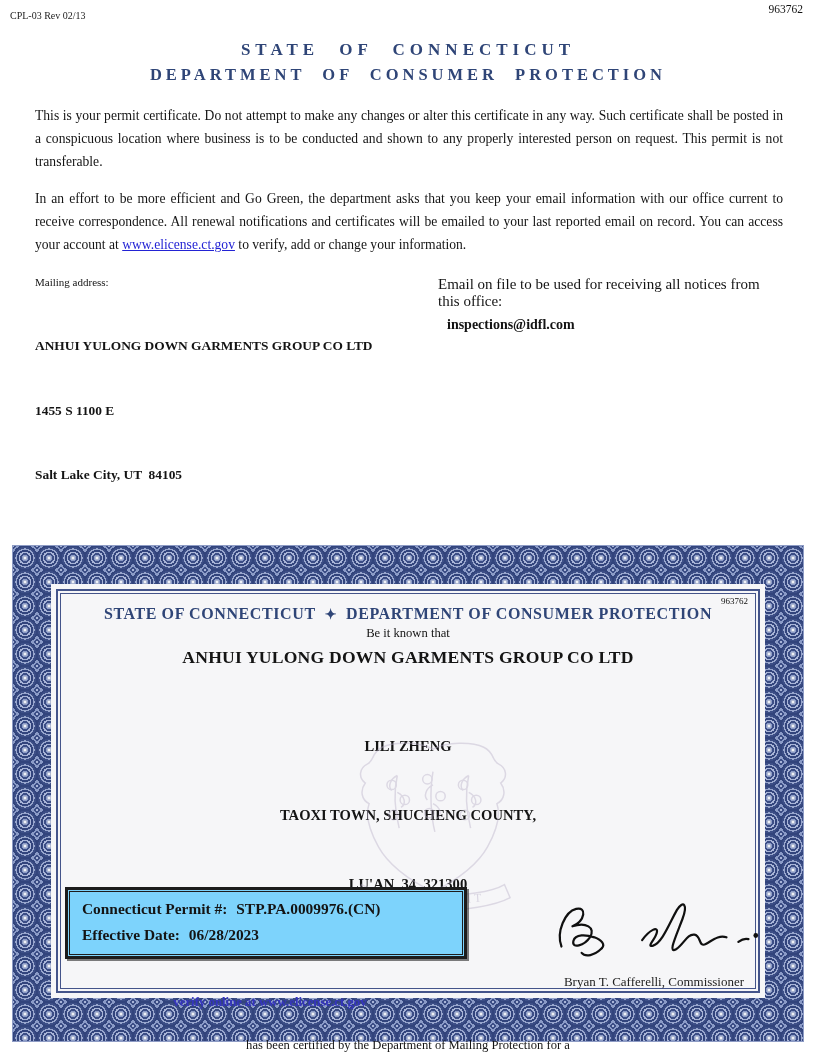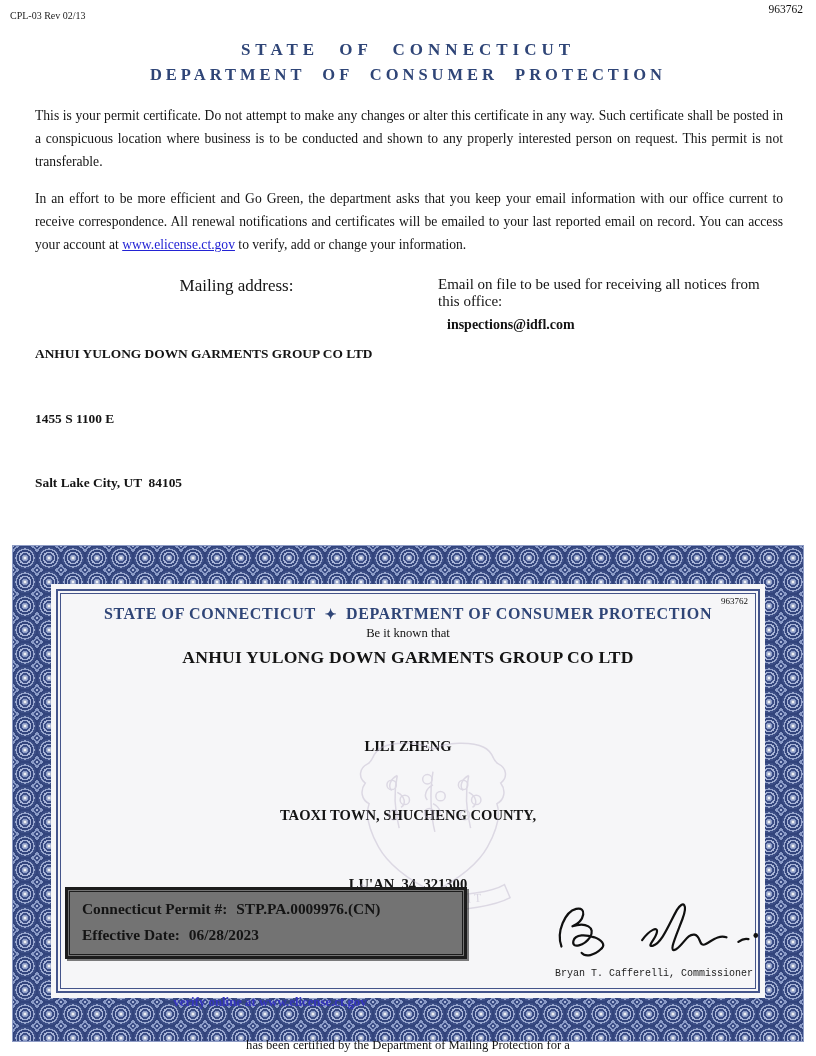--- a/index.html
+++ b/index.html
@@ -18,21 +18,21 @@
   .main-header .hline2 { font-size:16.5px; letter-spacing:4px; word-spacing:9px; margin-top:5px; }
 
   .body-copy { margin:0 33px 0 35px; }
   .para { font-size:13.6px; line-height:23px; text-align:justify; margin-top:14px; }
   .para.first { margin-top:19px; }
   .body-link { color:#2323d4; text-decoration:underline; cursor:pointer; }
 
   .addr-row { display:flex; margin:20px 33px 0 35px; }
   .addr-col-left  { flex:0 0 403px; }
   .addr-col-right { flex:1; }
-  .addr-label  { font-size:17px;text-align:center; }
+  .addr-label  { font-size:11px; }
   .addr-lines  { margin-top:4px; font-weight:bold; font-size:13.4px; line-height:21.5px; white-space:pre-wrap; }
   .email-label { font-size:15px; }
   .email-value { margin-top:7px; padding-left:9px; font-weight:bold; font-size:14px; }
 
   
   .cert-frame {
     position:absolute; left:12px; top:545px; width:792px; height:497px;
     padding:38px 38px 43px 38px;
     background-color:#6d7fb2;
     background-image:
@@ -53,35 +53,35 @@
     font-size:16px; letter-spacing:0.6px;
   }
   .cert-title .sep { margin:0 9px; font-size:14px; }
   .cert-subtitle { margin-top:3px; font-size:12.6px; }
   .cert-company  { margin-top:6px; font-size:17.6px; font-weight:bold; letter-spacing:0.2px; }
   .cert-holder   { margin-top:21px; font-size:14.6px; font-weight:bold; line-height:23px; white-space:pre-wrap; }
   .cert-certified   { margin-top:27px; font-size:12.6px; }
 
   .permit-box {
     position:absolute; left:4px; top:293px; width:402px;
-    border:3px solid #1c1c1c; padding:1px; background:#737373;
+    border:3px solid #1c1c1c; padding:1px; background:#7dd3fc;
     box-shadow:2px 2px 0 rgba(20,20,20,0.55);
   }
   .permit-box-inner { border:1px solid #1c1c1c; padding:8px 12px 10px 12px; text-align:left; }
   .permit-row { font-size:15.4px; font-weight:bold; margin-top:8px; }
   .permit-row:first-child { margin-top:0; }
   .permit-row .val { margin-left:9px; }
 
   .verify-line {
     position:absolute; left:8px; top:401px; width:402px; text-align:center;
     font-size:12.8px; font-weight:bold; color:#3534bf; cursor:pointer;
   }
 
   .signature-block { position:absolute; left:468px; top:303px; width:250px; text-align:center; }
-  .signature-name  { font-size:10px; margin-top:1px; color:#222;font-family:Liberation Mono, monospace; }
+  .signature-name  { font-size:13px; margin-top:7px; color:#222; }
 
   .watermark { position:absolute; left:286px; top:142px; opacity:0.42; pointer-events:none; }
 </style>
 </head>
 <body>
 
 <div class="page">
 
   <div class="form-number">CPL-03 Rev 02/13</div>
   <div class="doc-number">963762</div>

